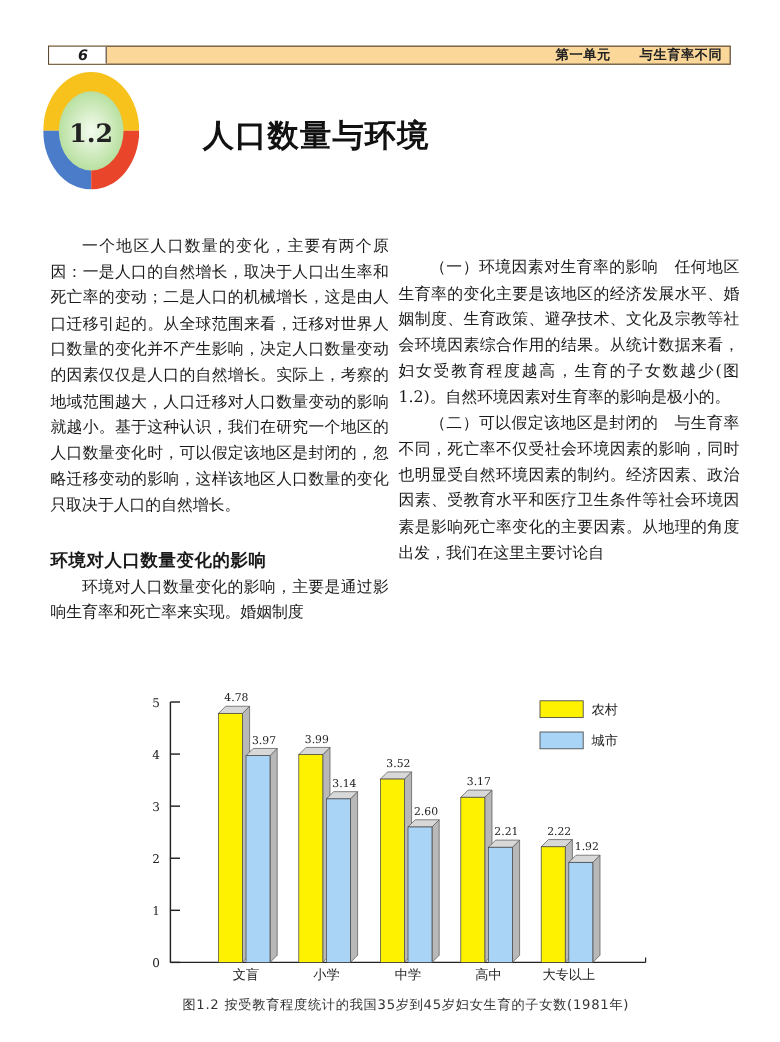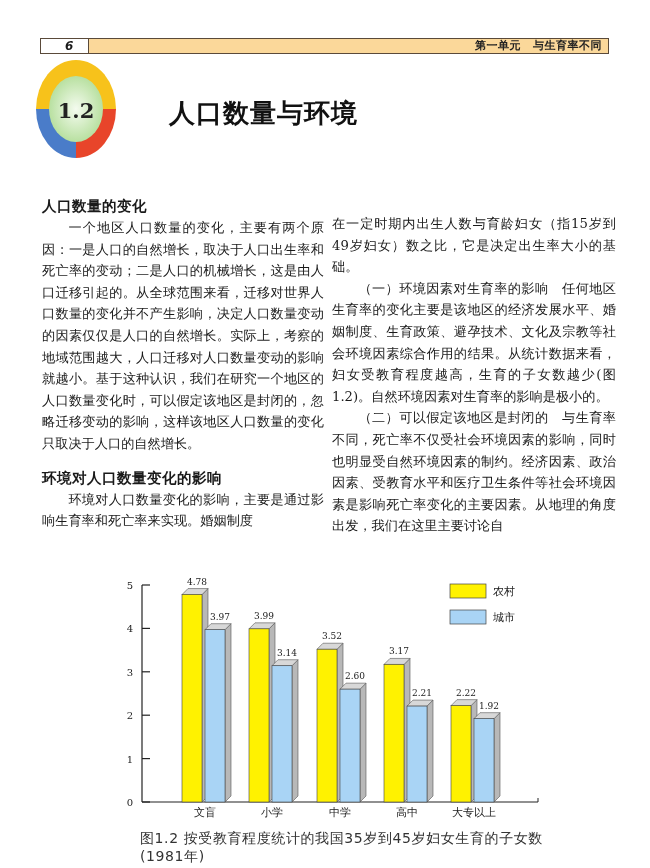--- a/index.html
+++ b/index.html
@@ -2,36 +2,36 @@
 <html><head>
 <meta charset="utf-8">
 <style>
   * { box-sizing: border-box; margin: 0; padding: 0; }
   html, body { width: 650px; height: 868px; background: #ffffff; overflow: hidden; }
   body { position: relative; font-family: "DejaVu Serif", "Liberation Serif", serif; color: #1a1a1a; }
 
   .header-bar { position: absolute; left: 40px; top: 38px; width: 569px; height: 16px; border: 1px solid #5a4a3a; background: #fbd89a; }
   .header-bar .page-num { position: absolute; left: 0; top: 0; width: 48px; height: 14px; background: #fff; border-right: 1px solid #5a4a3a; font-family: "DejaVu Sans", sans-serif; font-style: italic; font-weight: bold; font-size: 12px; line-height: 14px; padding-left: 24px; }
   .header-bar .unit-title { position: absolute; right: 6px; top: 0; font-family: "DejaVu Sans", sans-serif; font-weight: bold; font-size: 11px; line-height: 14px; color: #222; letter-spacing: 0.5px; }
-  .header-bar .unit-title span { margin-left: 12px; }
+  .header-bar .unit-title span { margin-left: 24px; }
 
   .section-badge { position: absolute; left: 36px; top: 60px; width: 80px; height: 98px; }
   .section-title { position: absolute; left: 169px; top: 96px; font-family: "DejaVu Serif", serif; font-weight: bold; font-size: 26px; letter-spacing: 1px; color: #111; }
 
   .col { position: absolute; top: 195px; width: 282px; font-size: 13.2px; line-height: 21.6px; }
   .col.left { left: 42px; }
   .col.right { left: 332px; top: 213px; width: 284px; }
   .col h2 { font-family: "DejaVu Sans", sans-serif; font-weight: bold; font-size: 14.5px; line-height: 22px; margin-bottom: 0; letter-spacing: 0.5px; }
   .col p { text-align: justify; text-indent: 2em; }
   .col p.noindent { text-indent: 0; }
   .col .h3 { font-family: "DejaVu Sans", sans-serif; font-weight: normal; }
-  .col h2.second { margin-top: 12px; }
+  .col h2.second { margin-top: 24px; }
 
   .chart { position: absolute; left: 110px; top: 570px; width: 440px; height: 250px; }
-  .caption { position: absolute; left: 140px; top: 830px; width: 420px; font-family: "DejaVu Sans", sans-serif; font-size: 14px; color: #333; letter-spacing: 0.6px; }
+  .caption { position: absolute; left: 152px; top: 830px; width: 420px; font-family: "DejaVu Sans", sans-serif; font-size: 11px; color: #333; letter-spacing: 0.6px; }
 </style>
 </head>
 <body>
 
 <div class="header-bar">
   <div class="page-num">6</div>
   <div class="unit-title">
     <span>第一单元</span><span>与生育率不同</span>
   </div>
 </div>
@@ -45,28 +45,26 @@
   </defs>
   <path d="M0,49 A40,49 0 0 1 80,49 Z" fill="#f7c21b"></path>
   <path d="M0,49 A40,49 0 0 0 40,98 L40,49 Z" fill="#4a7cc9"></path>
   <path d="M40,98 A40,49 0 0 0 80,49 L40,49 Z" fill="#e8452a"></path>
   <ellipse cx="40" cy="49" rx="27" ry="33" fill="url(#cg)"></ellipse>
   <text x="40" y="58" text-anchor="middle" font-family="DejaVu Serif, serif" font-weight="bold" font-size="21" fill="#222">1.2</text>
 </svg>
 <div class="section-title">人口数量与环境</div>
 
 <div class="col left">
-  <h2>人口数量的变化</h2>
   <p>一个地区人口数量的变化，主要有两个原因：一是人口的自然增长，取决于人口出生率和死亡率的变动；二是人口的机械增长，这是由人口迁移引起的。从全球范围来看，迁移对世界人口数量的变化并不产生影响，决定人口数量变动的因素仅仅是人口的自然增长。实际上，考察的地域范围越大，人口迁移对人口数量变动的影响就越小。基于这种认识，我们在研究一个地区的人口数量变化时，可以假定该地区是封闭的，忽略迁移变动的影响，这样该地区人口数量的变化只取决于人口的自然增长。</p>
   <h2 class="second">环境对人口数量变化的影响</h2>
   <p>环境对人口数量变化的影响，主要是通过影响生育率和死亡率来实现。婚姻制度</p>
 </div>
 
 <div class="col right">
-  <p class="noindent">在一定时期内出生人数与育龄妇女（指15岁到49岁妇女）数之比，它是决定出生率大小的基础。</p>
   <p><span class="h3">（一）环境因素对生育率的影响</span>　<span>任何地区生育率的变化主要是该地区的经济发展水平、婚姻制度、生育政策、避孕技术、文化及宗教等社会环境因素综合作用的结果。从统计数据来看，妇女受教育程度越高，生育的子女数越少(图1.2)。自然环境因素对生育率的影响是极小的。</span></p>
   <p><span class="h3">（二）可以假定该地区是封闭的</span>　<span>与生育率不同，死亡率不仅受社会环境因素的影响，同时也明显受自然环境因素的制约。经济因素、政治因素、受教育水平和医疗卫生条件等社会环境因素是影响死亡率变化的主要因素。从地理的角度出发，我们在这里主要讨论自</span></p>
 </div>
 
 <svg class="chart" id="chart" viewBox="0 0 440 250">
     <line x1="32" y1="15" x2="32" y2="232" stroke="#222" stroke-width="1.2"></line>
     <line x1="32" y1="232" x2="428" y2="232" stroke="#222" stroke-width="1.2"></line>
     <line x1="428" y1="232" x2="428" y2="228" stroke="#222" stroke-width="1"></line>
     <line x1="32" y1="232" x2="40" y2="232" stroke="#222" stroke-width="1.2"></line>
     <text x="20" y="236" font-size="10" text-anchor="middle" font-family="DejaVu Serif, serif" fill="#222">0</text>

